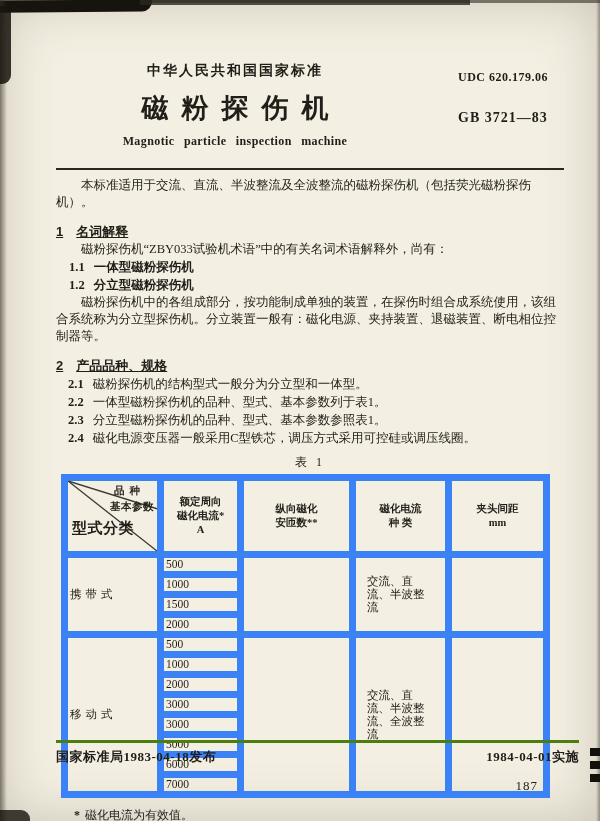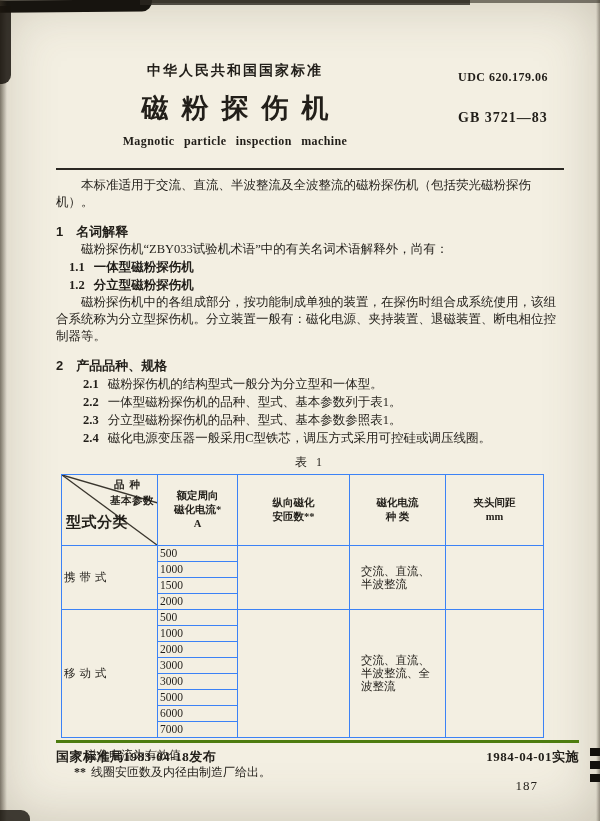--- a/index.html
+++ b/index.html
@@ -35,31 +35,31 @@
   .hdr-right { position:absolute; right:16px; top:8px; }
   .udc { font-size:12px; font-weight:bold; letter-spacing:.5px; }
   .gb { font-size:14px; font-weight:bold; letter-spacing:1px; margin-top:25px; }
 
   .rule { border-top:2.5px solid #2b2823; margin-top:9px; }
 
   .para { font-size:12.5px; line-height:17px; }
   .indent { text-indent:2em; }
   .mt { margin-top:7px; }
 
-  .sec-h { font-size:13px; font-weight:bold; margin-top:12px; font-family:"Liberation Sans", sans-serif; }
+  .sec-h { font-size:13px; font-weight:bold; margin-top:12px; font-family:"Liberation Sans", sans-serif;text-decoration:underline; }
   .sec-h .no { margin-right:13px; }
   .sub-h { font-weight:bold; margin-left:13px; margin-top:1px; }
   .sub-h .no { margin-right:9px; }
-  .item { margin-left:27px; margin-top:1px; }
+  .item { margin-left:12px; margin-top:1px; }
   .item .no { font-weight:bold; margin-right:9px; }
 
   
   .tbl-caption { text-align:center; font-size:12px; letter-spacing:3px; margin-top:7px; margin-bottom:3px; }
   table.spec { border-collapse:collapse; margin-left:5px; table-layout:fixed; border:1.5px solid #3a362e; }
-  .spec th, .spec td { border:1px solid #3b82f6; vertical-align:middle; }
+  .spec th, .spec td { border:7px solid #3b82f6; vertical-align:middle; }
   .spec th { font-size:10.5px; font-weight:bold; line-height:14px; white-space:pre-line; height:48px; }
   .spec td { font-size:11.5px; height:16px; line-height:13px; padding:0 2px;margin-top:48px; }
   .type-cell { font-size:12px; letter-spacing:4px; }
   .kind-cell { font-size:11.5px; line-height:15px; padding:0 11px !important; }
 
   .corner { position:relative; padding:0; }
   .corner svg { position:absolute; left:0; top:0; width:100%; height:100%; }
   .c-top { position:absolute; top:3px; right:12px; font-size:10.5px; letter-spacing:5px; }
   .c-mid { position:absolute; top:19px; right:3px; font-size:10.5px; letter-spacing:.5px; }
   .c-bot { position:absolute; bottom:16px; left:4px; font-size:15px; letter-spacing:.5px; }

